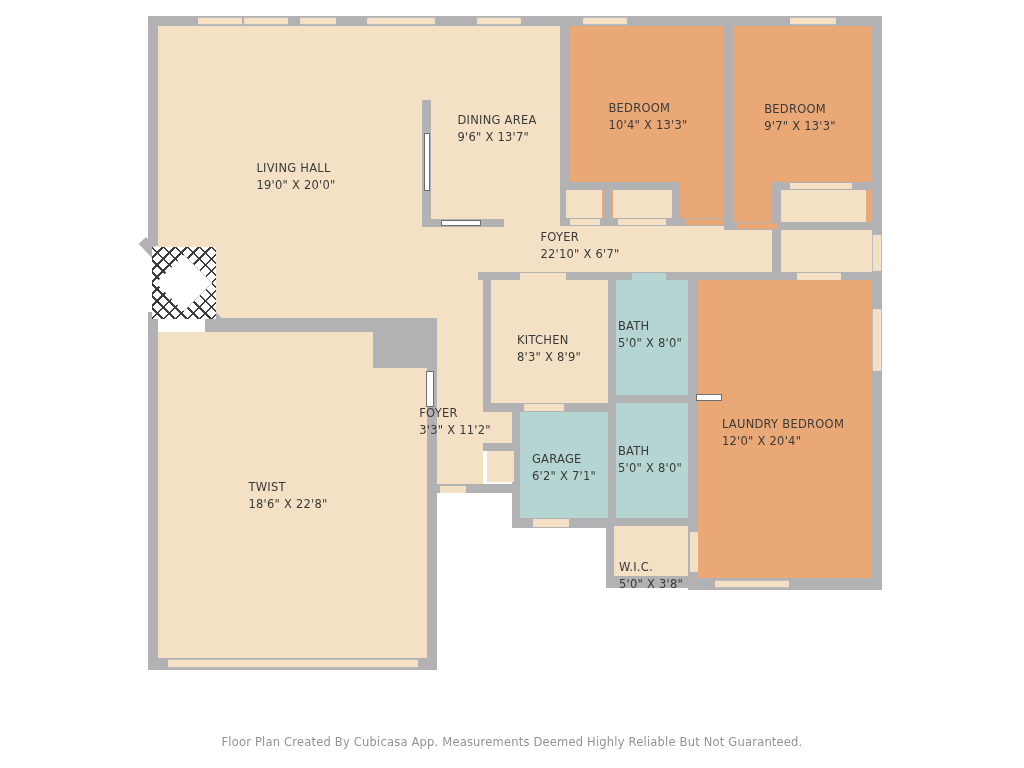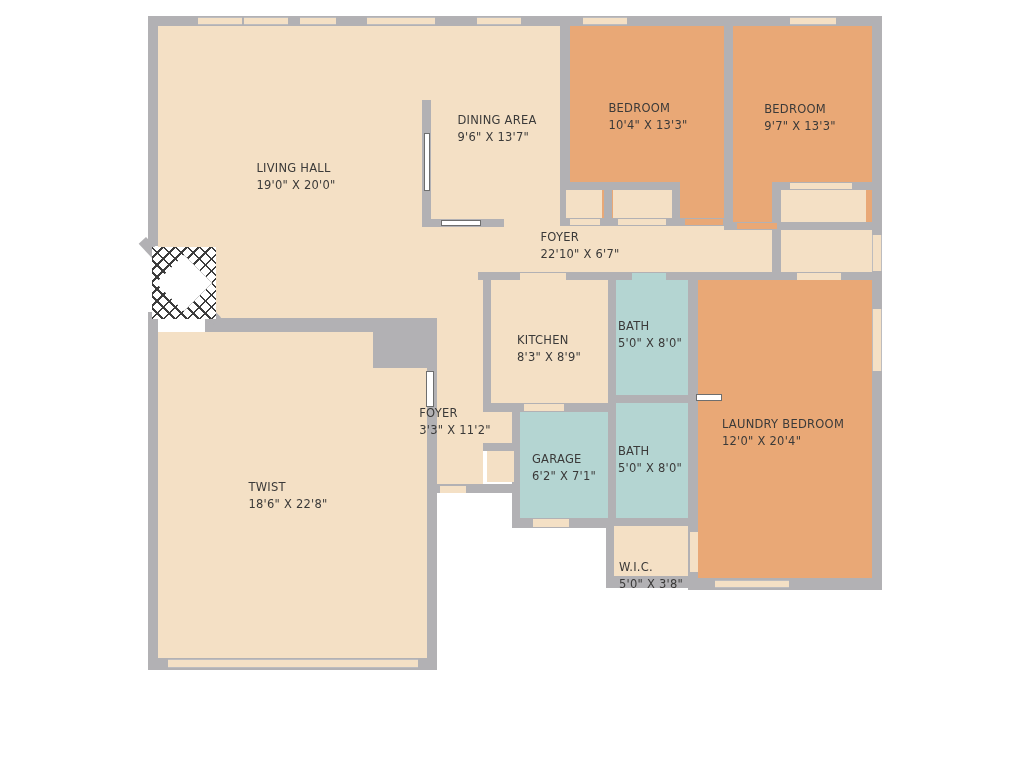--- a/index.html
+++ b/index.html
@@ -176,13 +176,14 @@
       <div>W.I.C.</div>
       <div>5'0" X 3'8"</div>
     </div>
     <div class="lbl" style="left:288px;top:496px">
       <div>TWIST</div>
       <div>18'6" X 22'8"</div>
     </div>
   </div>
 
 
+  <div class="footerbar">Floor Plan Created By Cubicasa App. Measurements Deemed Highly Reliable But Not Guaranteed.</div>
 </div>
 
 </body></html>

